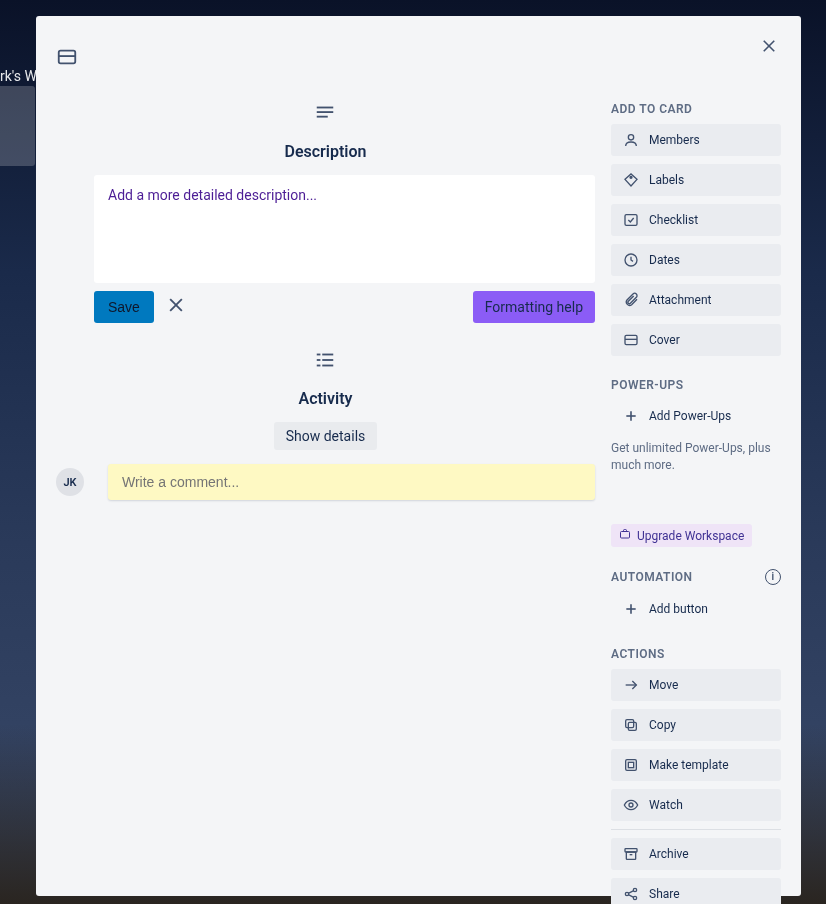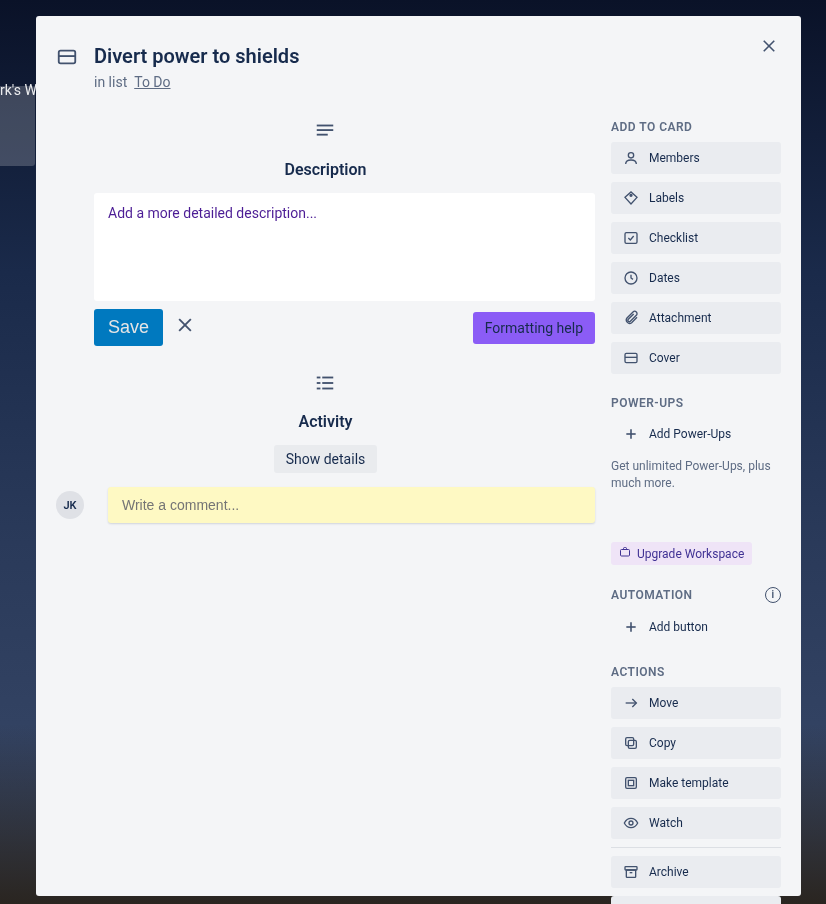--- a/index.html
+++ b/index.html
@@ -27,21 +27,21 @@
     position: absolute;
     top: 86px;
     left: 0;
     width: 35px;
     height: 80px;
     background: rgba(255,255,255,0.2);
     border-radius: 0 3px 3px 0;
   }
   .bg-label {
     position: absolute;
-    top: 82px;
+    top: 68px;
     left: 0;
     color: #fff;
     font-size: 14px;
     opacity: 0.9;
   }
   .modal {
     position: absolute;
     top: 16px;
     left: 36px;
     width: 765px;
@@ -130,25 +130,25 @@
   }
   .desc-actions {
     margin-left: 38px;
     margin-top: 8px;
     display: flex;
     align-items: center;
     gap: 10px;
   }
   .save-btn {
     background: #0079bf;
-    color: #e5e5e5;
+    color: #0f172a;
     border: none;
     border-radius: 3px;
     padding: 8px 14px;
-    font-size: 18px;
+    font-size: 14px;
     cursor: pointer;
   }
   .cancel-x {
     color: #42526e;
     cursor: pointer;
     display: flex;
     align-items: center;
     width: 24px;
     height: 24px;
     justify-content: center;
@@ -288,27 +288,20 @@
         </svg>
     </span>
   </div>
 
   <div class="header-row">
     <div class="header-icon">
       <svg width="22" height="22" viewBox="0 0 24 24" fill="none" stroke="currentColor" stroke-width="2">
           <rect x="3" y="5" width="18" height="14" rx="2"></rect>
           <line x1="3" y1="11" x2="21" y2="11"></line>
         </svg>
-    </div>
-    <div>
-      <div class="card-title">Divert power to shields</div>
-      <div class="list-line">
-        <span>in list</span>
-        <span>&nbsp;</span><a class="link">To Do</a>
-      </div>
     </div>
   </div>
 
   <div class="columns">
 
     <div class="main-col">
 
       <div class="section-row">
         <div class="section-icon">
           <svg width="22" height="22" viewBox="0 0 24 24" fill="currentColor">

